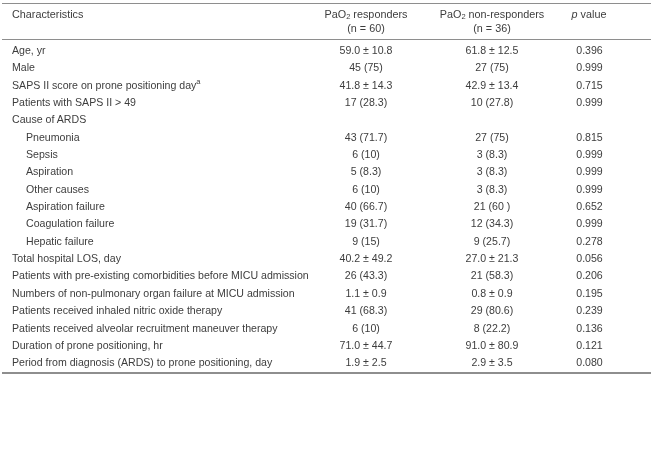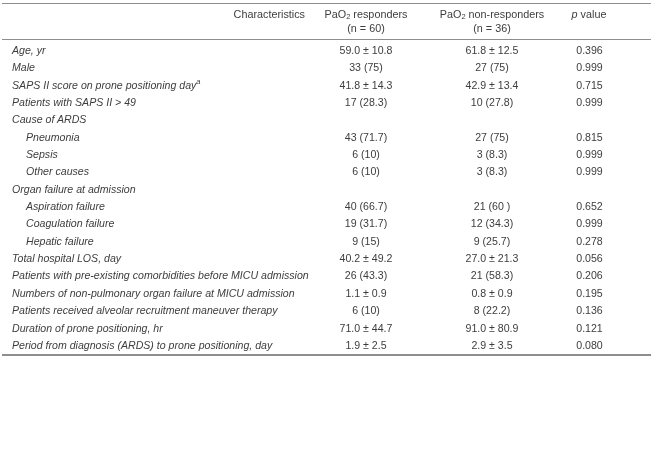--- a/index.html
+++ b/index.html
@@ -33,42 +33,41 @@
   thead th {
     border-top: 1px solid #8e8e8e;
     border-bottom: 1px solid #8e8e8e;
     font-weight: normal;
     vertical-align: top;
     padding: 4px 0 4px 0;
     line-height: 13px;
     font-size: 10.8px;
   }
   th.char {
-    text-align: right;
+    text-align: left;
     padding-left: 10px;
   }
   .val {
     text-align: center;
   }
   th.pcol, td.pcol {
     padding-right: 30px;
   }
   tbody td {
     line-height: 17.35px;
     padding-top: 0;
     padding-bottom: 0;
     white-space: nowrap;
   }
   tbody tr:first-child td {
     padding-top: 2px;
   }
   td.char {
     text-align: left;
     padding-left: 10px;
-    font-style: italic;
   }
   td.char.indent {
     padding-left: 24px;
   }
   sub {
     font-size: 7.5px;
     vertical-align: baseline;
     position: relative;
     top: 1px;
   }
@@ -110,21 +109,21 @@
     </thead>
     <tbody>
         <tr>
           <td class="char">Age, yr</td>
           <td class="val">59.0 ± 10.8</td>
           <td class="val">61.8 ± 12.5</td>
           <td class="val pcol">0.396</td>
         </tr>
         <tr>
           <td class="char">Male</td>
-          <td class="val">33 (75)</td>
+          <td class="val">45 (75)</td>
           <td class="val">27 (75)</td>
           <td class="val pcol">0.999</td>
         </tr>
         <tr>
           <td class="char">SAPS II score on prone positioning day<sup>a</sup></td>
           <td class="val">41.8 ± 14.3</td>
           <td class="val">42.9 ± 13.4</td>
           <td class="val pcol">0.715</td>
         </tr>
         <tr>
@@ -145,30 +144,30 @@
           <td class="val">27 (75)</td>
           <td class="val pcol">0.815</td>
         </tr>
         <tr>
           <td class="char indent">Sepsis</td>
           <td class="val">6 (10)</td>
           <td class="val">3 (8.3)</td>
           <td class="val pcol">0.999</td>
         </tr>
         <tr>
+          <td class="char indent">Aspiration</td>
+          <td class="val">5 (8.3)</td>
+          <td class="val">3 (8.3)</td>
+          <td class="val pcol">0.999</td>
+        </tr>
+        <tr>
           <td class="char indent">Other causes</td>
           <td class="val">6 (10)</td>
           <td class="val">3 (8.3)</td>
           <td class="val pcol">0.999</td>
-        </tr>
-        <tr>
-          <td class="char">Organ failure at admission</td>
-          <td class="val"></td>
-          <td class="val"></td>
-          <td class="val pcol"></td>
         </tr>
         <tr>
           <td class="char indent">Aspiration failure</td>
           <td class="val">40 (66.7)</td>
           <td class="val">21 (60 )</td>
           <td class="val pcol">0.652</td>
         </tr>
         <tr>
           <td class="char indent">Coagulation failure</td>
           <td class="val">19 (31.7)</td>
@@ -191,20 +190,26 @@
           <td class="char">Patients with pre-existing comorbidities before MICU admission</td>
           <td class="val">26 (43.3)</td>
           <td class="val">21 (58.3)</td>
           <td class="val pcol">0.206</td>
         </tr>
         <tr>
           <td class="char">Numbers of non-pulmonary organ failure at MICU admission</td>
           <td class="val">1.1 ± 0.9</td>
           <td class="val">0.8 ± 0.9</td>
           <td class="val pcol">0.195</td>
+        </tr>
+        <tr>
+          <td class="char">Patients received inhaled nitric oxide therapy</td>
+          <td class="val">41 (68.3)</td>
+          <td class="val">29 (80.6)</td>
+          <td class="val pcol">0.239</td>
         </tr>
         <tr>
           <td class="char">Patients received alveolar recruitment maneuver therapy</td>
           <td class="val">6 (10)</td>
           <td class="val">8 (22.2)</td>
           <td class="val pcol">0.136</td>
         </tr>
         <tr>
           <td class="char">Duration of prone positioning, hr</td>
           <td class="val">71.0 ± 44.7</td>

